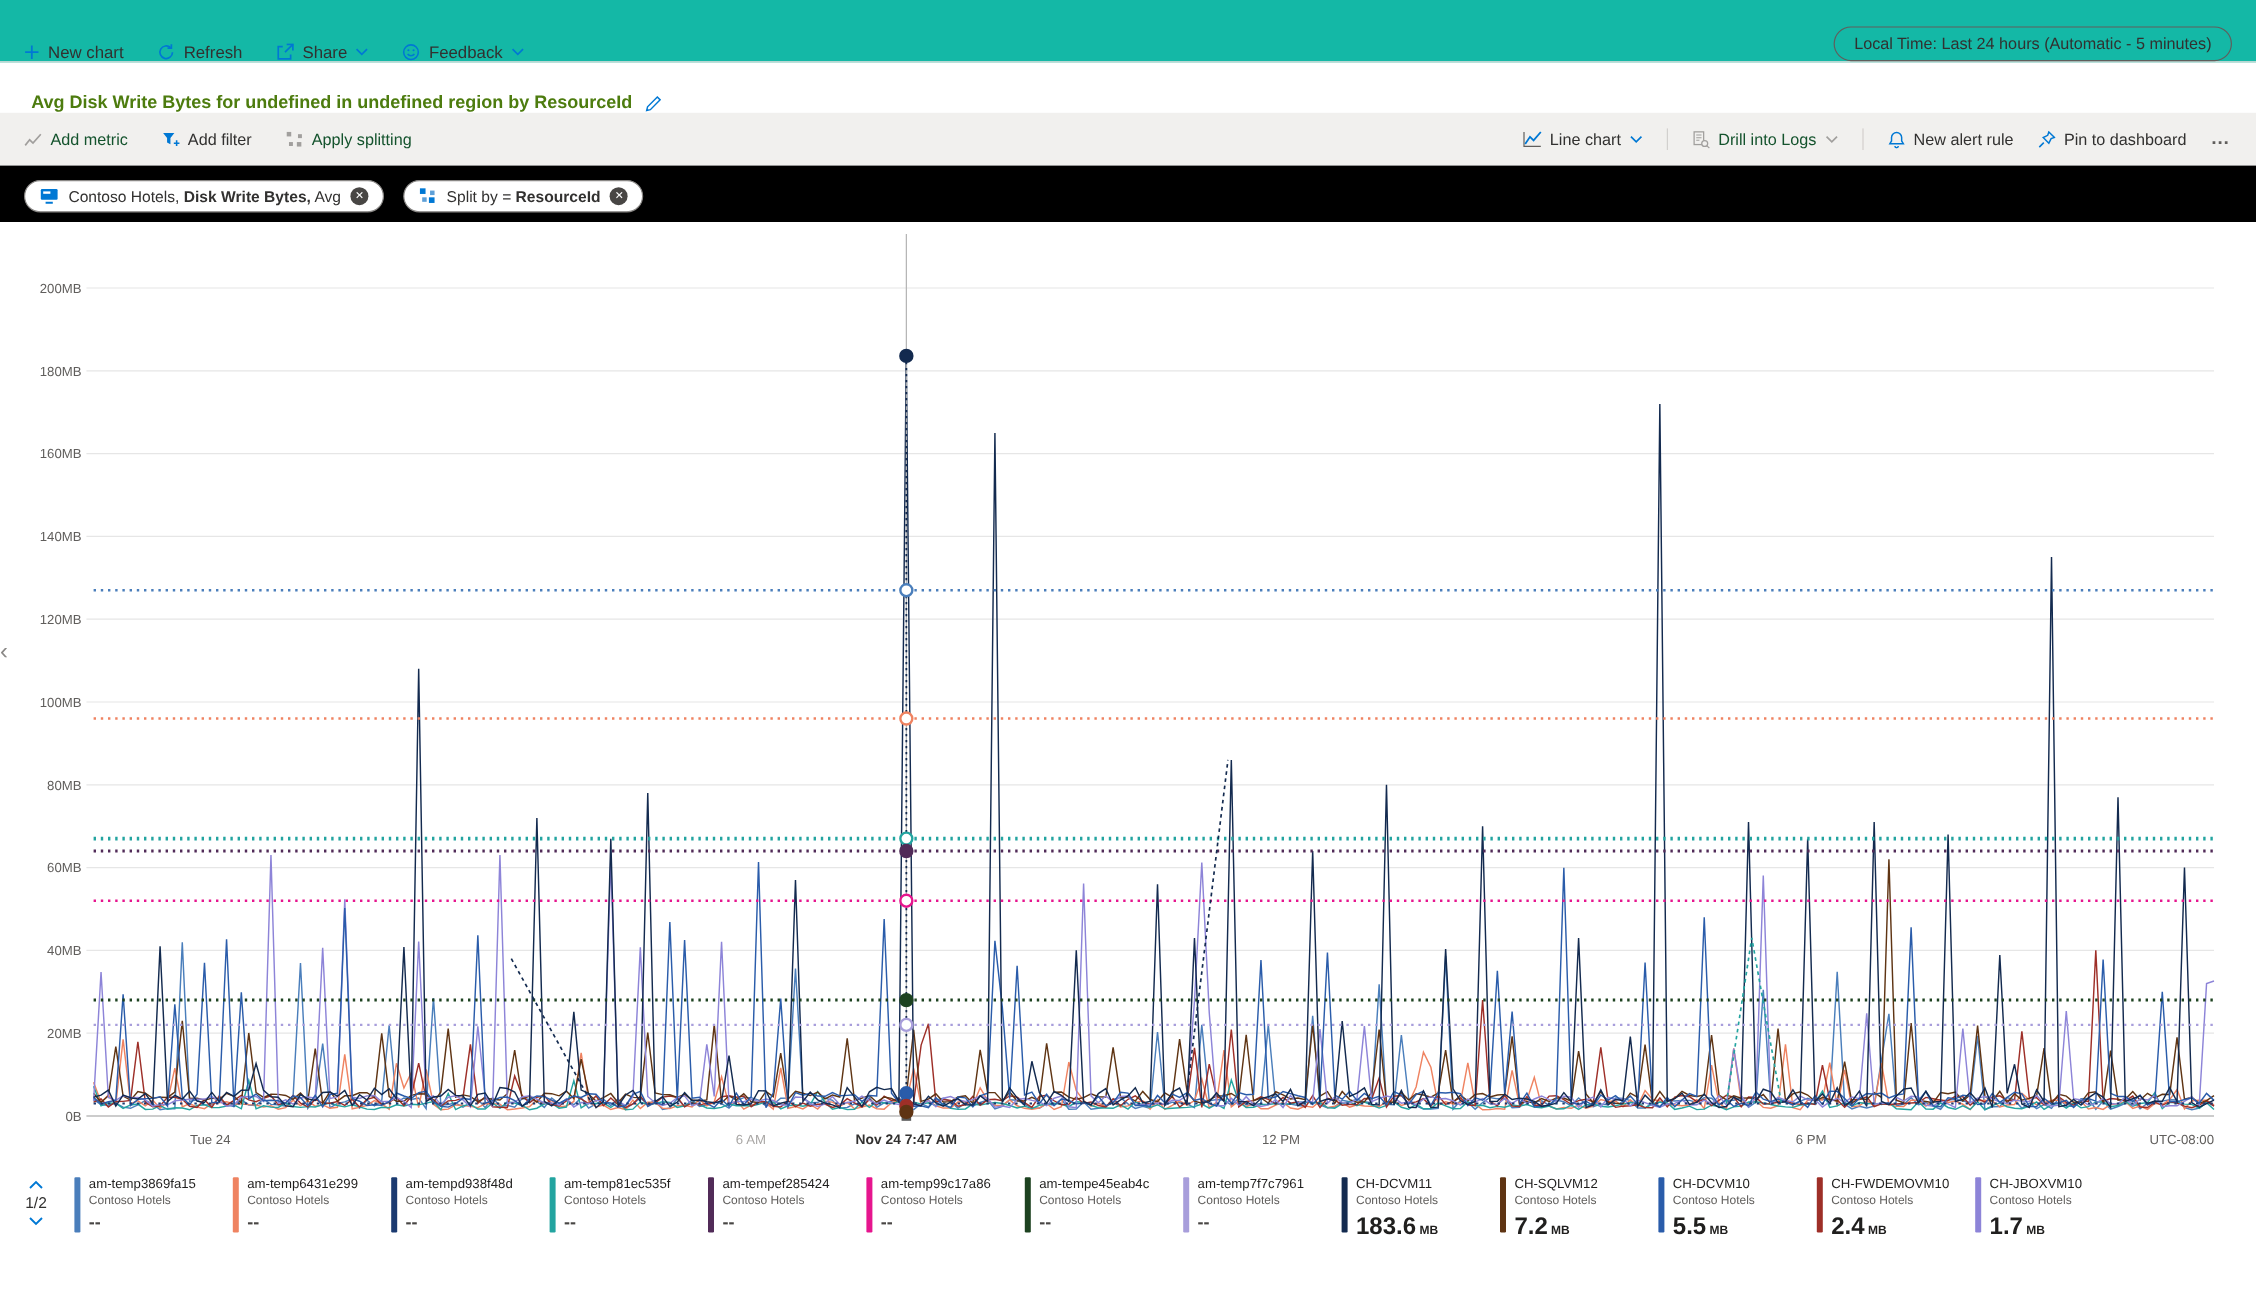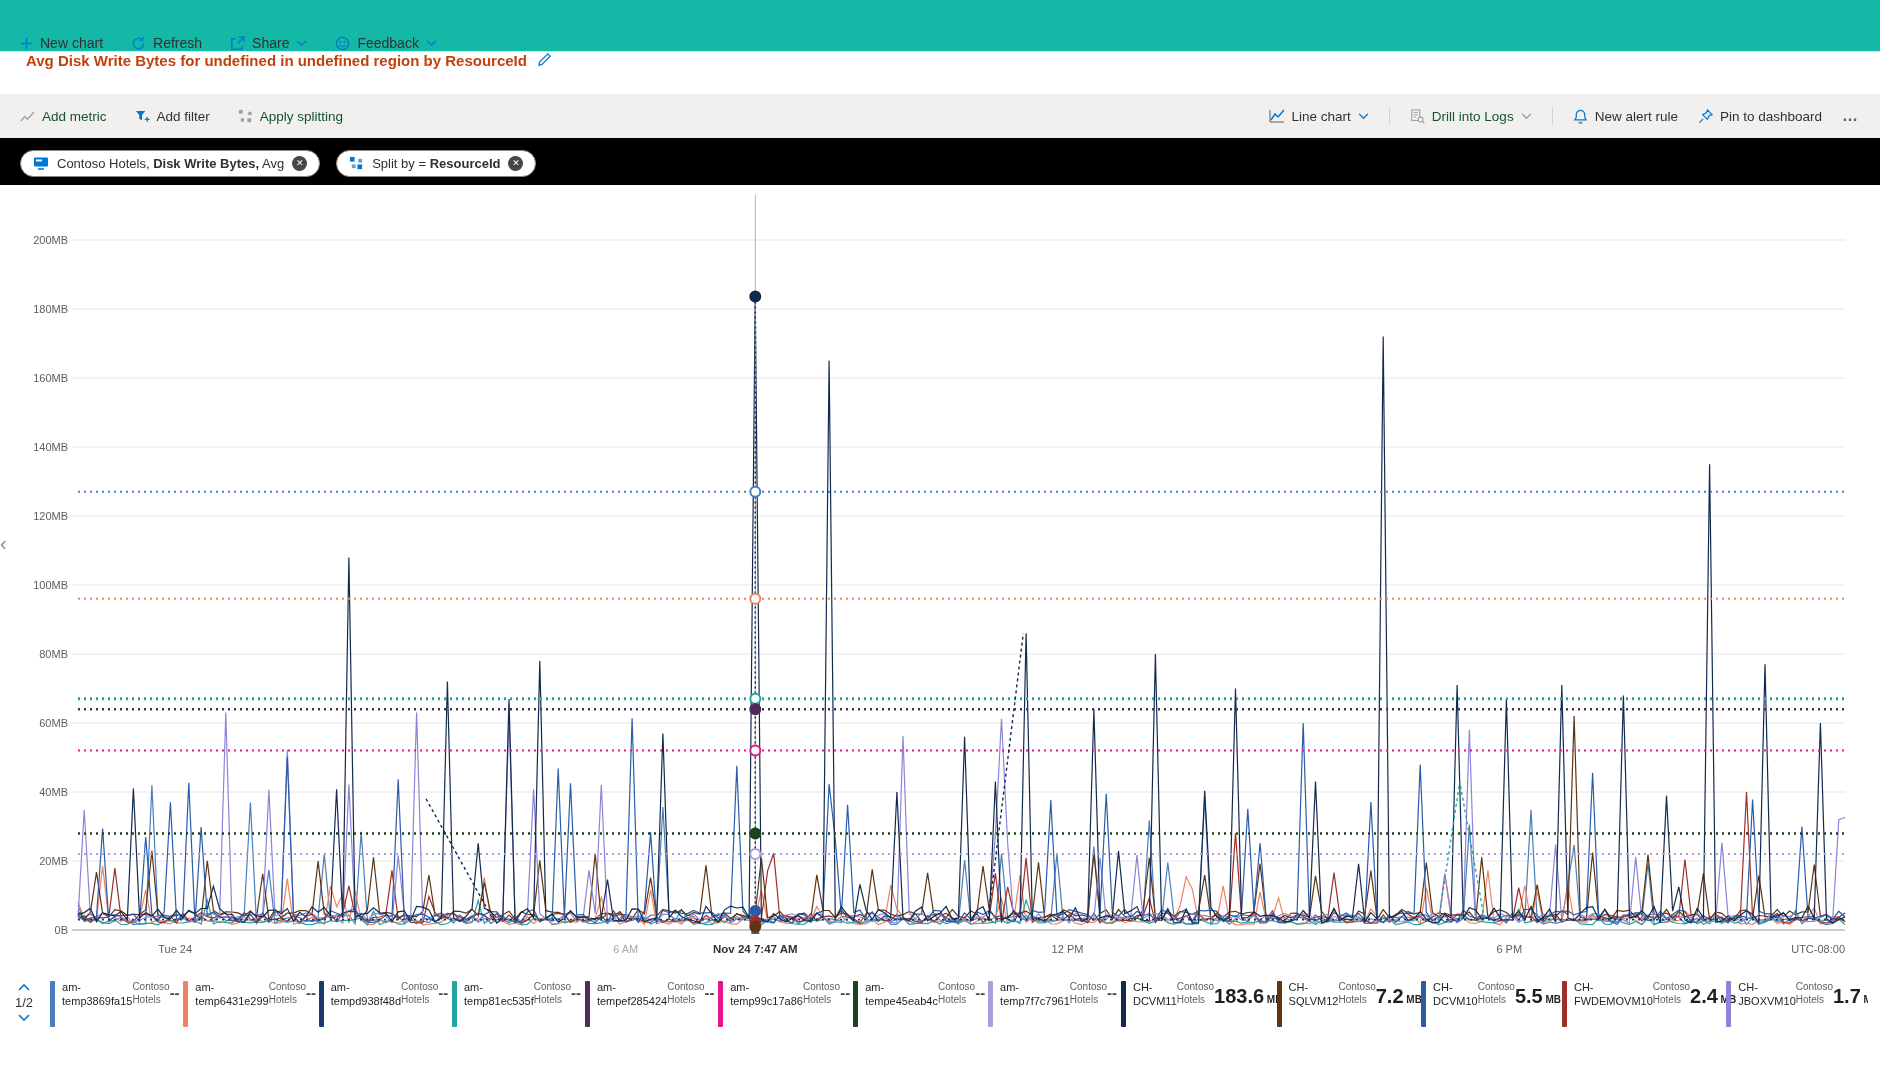--- a/index.html
+++ b/index.html
@@ -8,22 +8,22 @@
   svg{display:block}
 
   
   .top-toolbar{display:flex;align-items:flex-end;height:52px;padding:0 20px;
     border-bottom:1px solid #e1dfdd;background:#14b8a6}
   .tb-item{display:flex;align-items:center;gap:7px;font-size:14px;margin-right:28px;cursor:pointer}
   .time-pill{margin-left:auto;border:1px solid #605e5c;border-radius:16px;
     padding:6px 16px;font-size:13.5px;white-space:nowrap;cursor:pointer}
 
   
-  .title-row{display:flex;align-items:flex-start;gap:10px;height:42px;padding:0 26px;
-    font-size:15px;font-weight:700;color:#c2410c}
+  .title-row{display:flex;align-items:flex-end;gap:10px;height:42px;padding:0 26px;
+    font-size:15px;font-weight:700;color:#4d7c0f}
 
   
   .chart-toolbar{display:flex;align-items:center;height:44px;background:#f1f0ee;
     padding:0 20px;font-size:13.5px}
   .ct-left{display:flex;align-items:center;gap:28px}
   .ct-right{margin-left:auto;display:flex;align-items:center;gap:20px}
   .ct-item{display:flex;align-items:center;gap:7px;cursor:pointer;white-space:nowrap}
   .disabled{color:#14532d;cursor:default}
   .sep{width:1px;height:18px;background:#d2d0ce}
   .more-dots{font-size:16px;font-weight:700;color:#605e5c;letter-spacing:2px;cursor:pointer}
@@ -44,21 +44,21 @@
   .hover-label{font-size:11.5px;font-weight:700;fill:#323130}
 
   
   .legend-row{display:flex;align-items:flex-start;padding:4px 12px 0 10px;gap:10px}
   .pager{display:flex;flex-direction:column;align-items:center;gap:4px;padding-top:4px;width:40px}
   .pager-label{font-size:13px;color:#323130}
   .pager svg{cursor:pointer}
   .legend-items{display:flex;flex-wrap:nowrap;gap:6px;overflow:hidden}
   .legend-item{display:flex;gap:7px;min-width:126px;cursor:pointer;padding:2px 2px}
   .legend-bar{width:5px;height:46px;border-radius:1px;flex:none}
-  .legend-texts{display:flex;flex-direction:row;line-height:1.25}
+  .legend-texts{display:flex;flex-direction:column;line-height:1.25}
   .legend-name{font-size:11px;color:#201f1e}
   .legend-company{font-size:10px;color:#605e5c}
   .legend-value{font-size:20px;font-weight:700;color:#201f1e;margin-top:3px;white-space:nowrap}
   .legend-value.dash{font-size:15px;color:#484644}
   .legend-unit{font-size:10px;font-weight:700;color:#201f1e}
 </style>
 </head>
 <body>
 
 <div class="app">
@@ -93,20 +93,21 @@
           <circle cx="8" cy="8" r="6.5" fill="none" stroke="#0078d4" stroke-width="1.4"></circle>
           <circle cx="5.7" cy="6.3" r="0.9" fill="#0078d4"></circle>
           <circle cx="10.3" cy="6.3" r="0.9" fill="#0078d4"></circle>
           <path d="M5 9.6a3.6 3.6 0 0 0 6 0" fill="none" stroke="#0078d4" stroke-width="1.3"></path>
         </svg>
       <span>Feedback</span>
       <svg width="11" height="7" viewBox="0 0 12 8">
           <path d="M1 1l5 5 5-5" fill="none" stroke="#0078d4" stroke-width="1.6"></path>
         </svg>
     </div>
+    <div class="time-pill">Local Time: Last 24 hours (Automatic - 5 minutes)</div>
   </header>
 
   <div class="title-row">
     <span>Avg Disk Write Bytes for undefined in undefined region by ResourceId</span>
     <svg width="15" height="15" viewBox="0 0 16 16">
         <path d="M2 14l.8-3.3L11.5 2l2.5 2.5-8.7 8.7L2 14z" fill="none" stroke="#0078d4" stroke-width="1.3"></path>
       </svg>
   </div>
 
   <div class="chart-toolbar">

